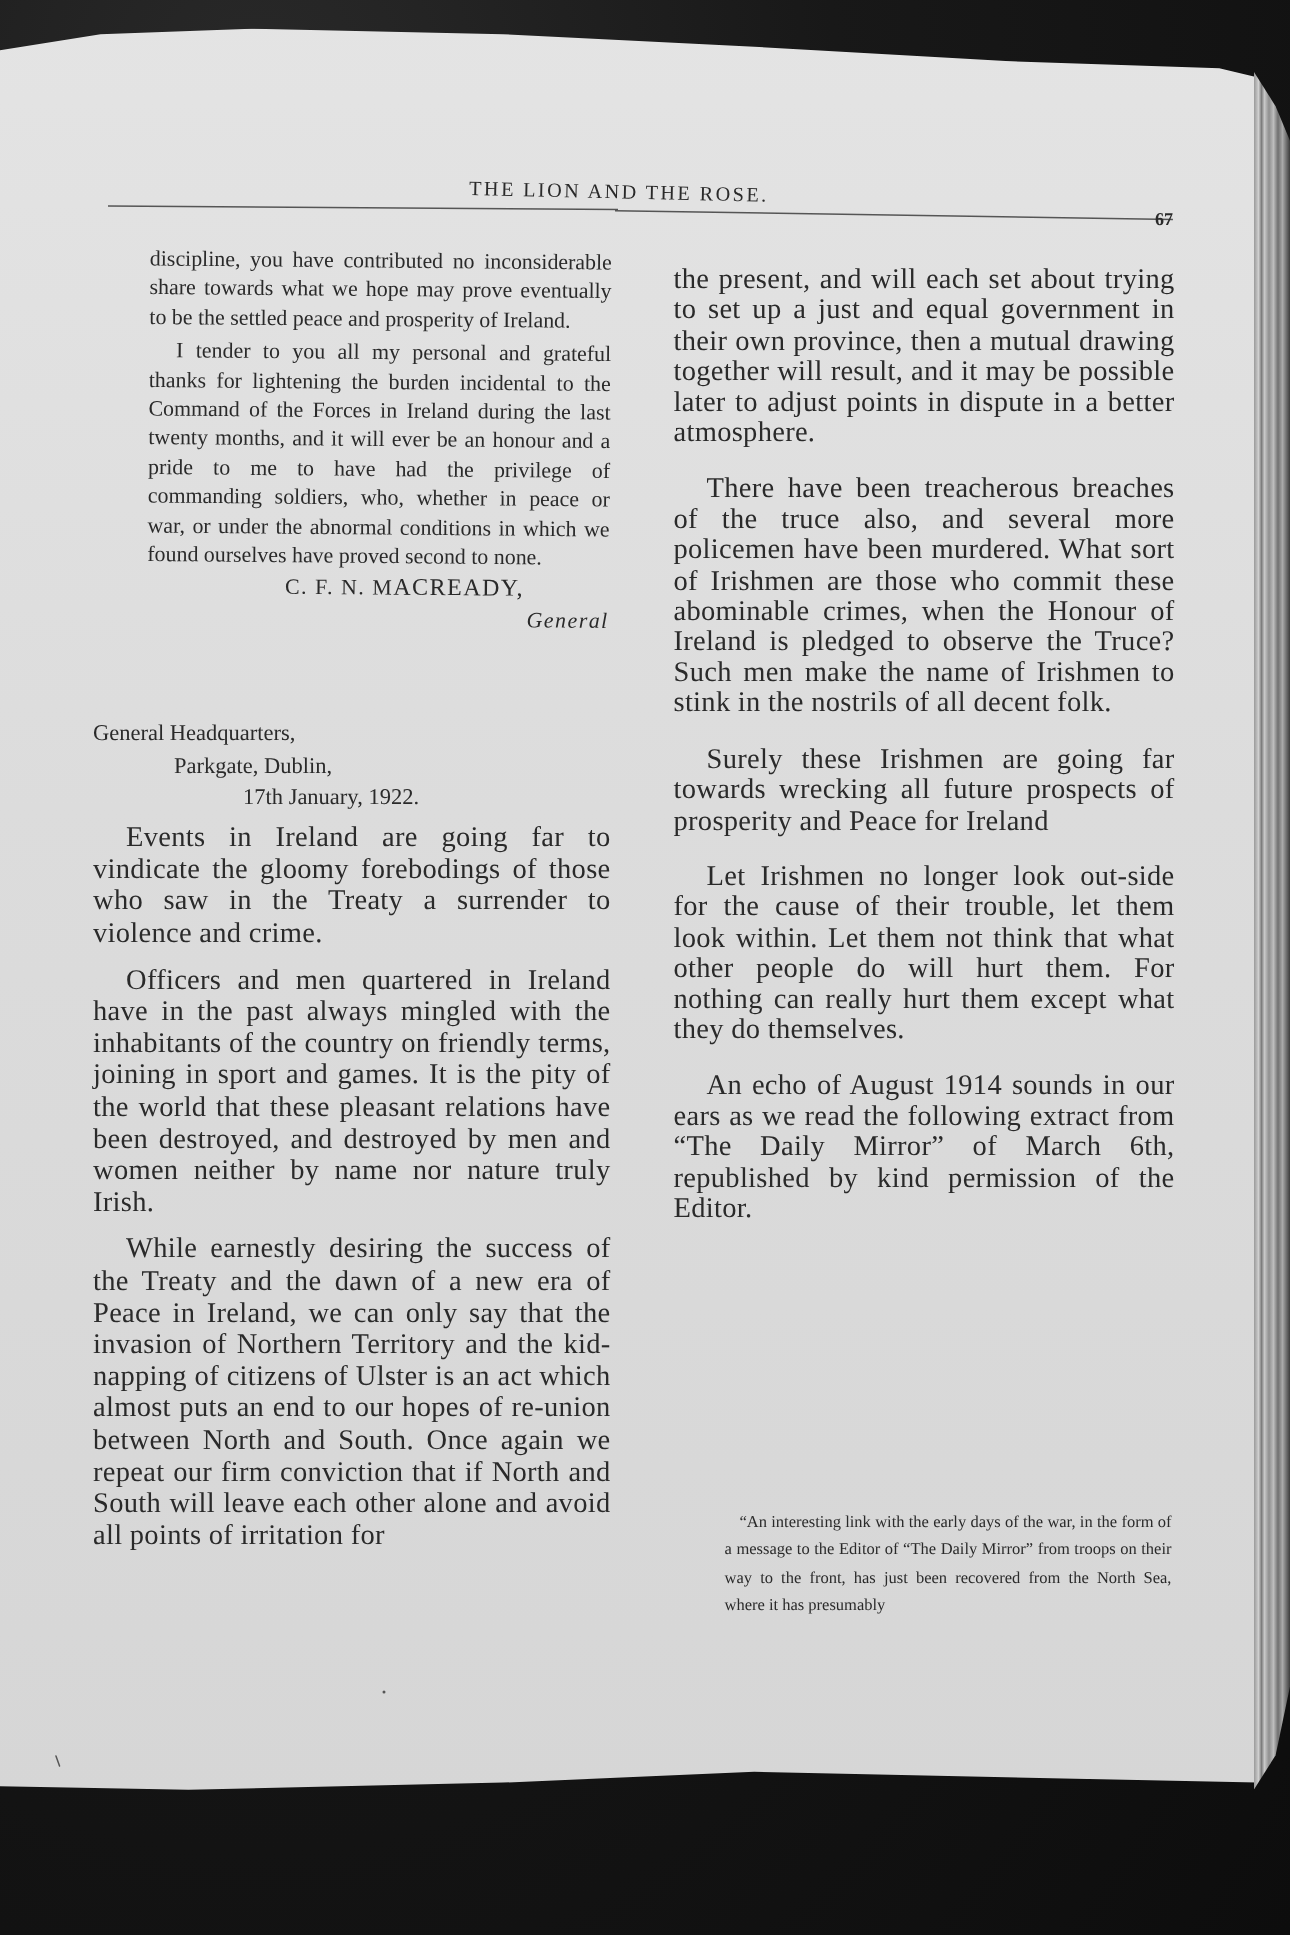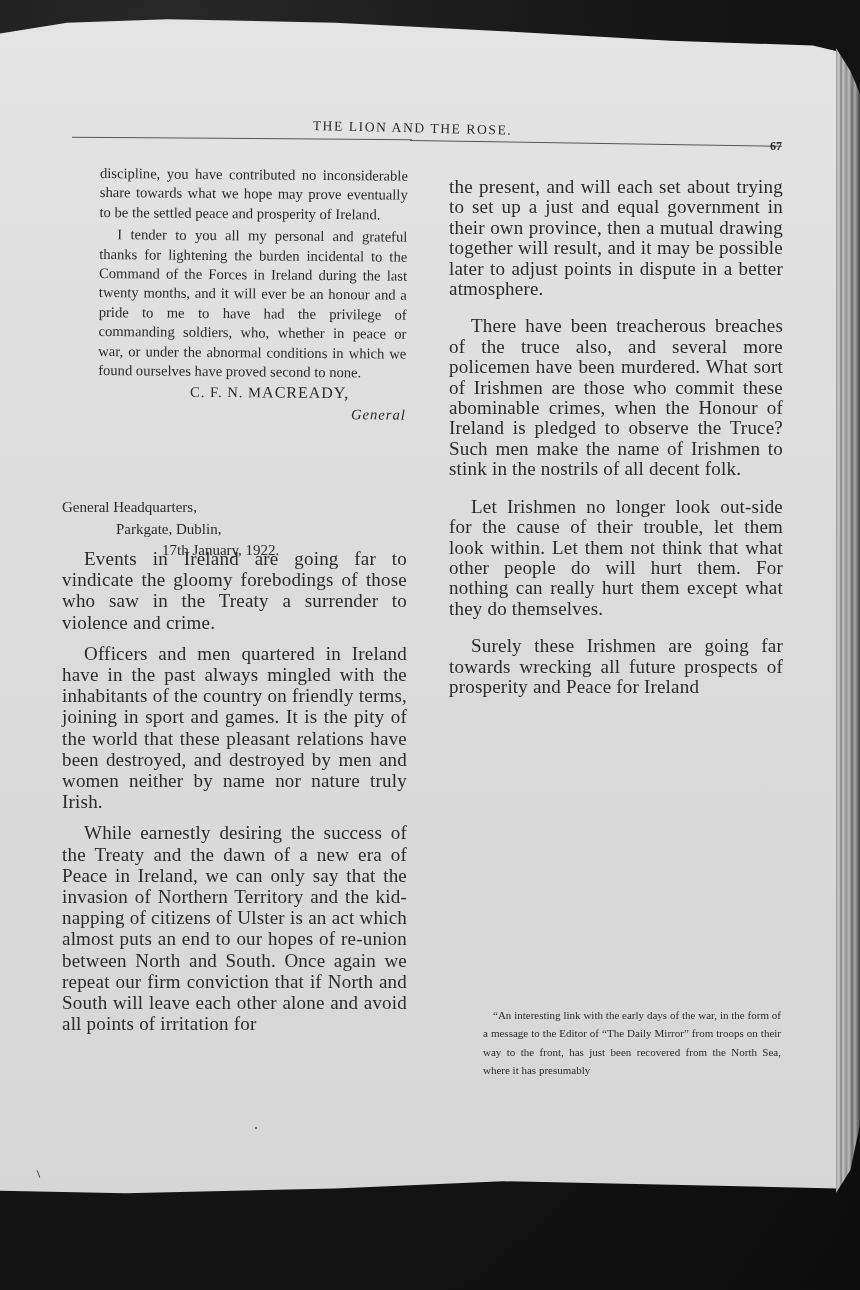--- a/index.html
+++ b/index.html
@@ -52,21 +52,21 @@
   .col-left-top p { margin: 0; text-indent: 0; }
   .col-left-top p.indent { text-indent: 18px; margin-top: 3px; }
   .signature {
     font-size: 14.6px; line-height: 21px;
   }
   .sig-name { padding-left: 92px; letter-spacing: 1px; }
   .sig-name .sc { font-size: 16px; letter-spacing: 1px; }
   .sig-title { text-align: right; font-style: italic; letter-spacing: 1px; }
   .address {
     position: absolute; left: 62px; top: 479px; width: 350px;
-    font-size: 15px; line-height: 21.5px; margin-top: 18px;
+    font-size: 15px; line-height: 21.5px;
   }
   .address .l2 { padding-left: 54px; }
   .address .l3 { padding-left: 100px; }
 
   .col-left-main {
     left: 62px; top: 548px; width: 345px;
     font-size: 19px; line-height: 21.2px;
     text-align: justify; letter-spacing: 0.2px;
   }
   .col-left-main p { margin: 0 0 10px 0; text-indent: 22px; }
@@ -121,22 +121,23 @@
 
 <div class="col col-left-main">
   <p>Events in Ireland are going far to vindicate the gloomy forebodings of those who saw in the Treaty a surrender to violence and crime.</p>
   <p>Officers and men quartered in Ireland have in the past always mingled with the inhabitants of the country on friendly terms, joining in sport and games.  It is the pity of the world that these pleasant relations have been destroyed, and destroyed by men and women neither by name nor nature truly Irish.</p>
   <p>While earnestly desiring the success of the Treaty and the dawn of a new era of Peace in Ireland, we can only say that the invasion of Northern Territory and the kid-napping of citizens of Ulster is an act which almost puts an end to our hopes of re-union between North and South.  Once again we repeat our firm conviction that if North and South will leave each other alone and avoid all points of irritation for</p>
 </div>
 
 <div class="col col-right">
   <p>the present, and will each set about trying to set up a just and equal government in their own province, then a mutual drawing together will result, and it may be possible later to adjust points in dispute in a better atmosphere.</p>
   <p class="indent">There have been treacherous breaches of the truce also, and several more policemen have been murdered.  What sort of Irishmen are those who commit these abominable crimes, when the Honour of Ireland is pledged to observe the Truce?  Such men make the name of Irishmen to stink in the nostrils of all decent folk.</p>
+  <p class="indent">Surely these Irishmen are going far towards wrecking all future prospects of prosperity and Peace for Ireland</p>
   <p class="indent">Let Irishmen no longer look out-side for the cause of their trouble, let them look within.  Let them not think that what other people do will hurt them.  For nothing can really hurt them except what they do themselves.</p>
-  <p class="indent">Surely these Irishmen are going far towards wrecking all future prospects of prosperity and Peace for Ireland</p>
+  <p class="indent">An echo of August 1914 sounds in our ears as we read the following extract from “The Daily Mirror” of March 6th, republished by kind permission of the Editor.</p>
 </div>
 
 <div class="quote">
   <p>“An interesting link with the early days of the war, in the form of a message to the Editor of “The Daily Mirror” from troops on their way to the front, has just been recovered from the North Sea, where it has presumably</p>
 </div>
 
 <div class="speck" style="left:38px; top:1170px; width:1px; height:8px; transform:rotate(-20deg);"></div>
 <div class="speck" style="left:255px; top:1127px;"></div>
 
 </body></html>

